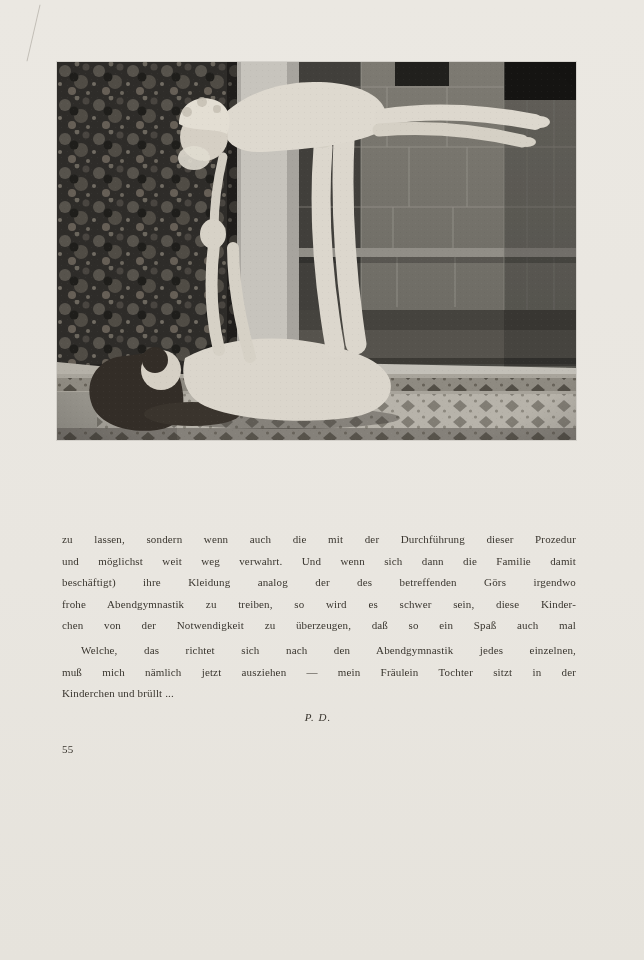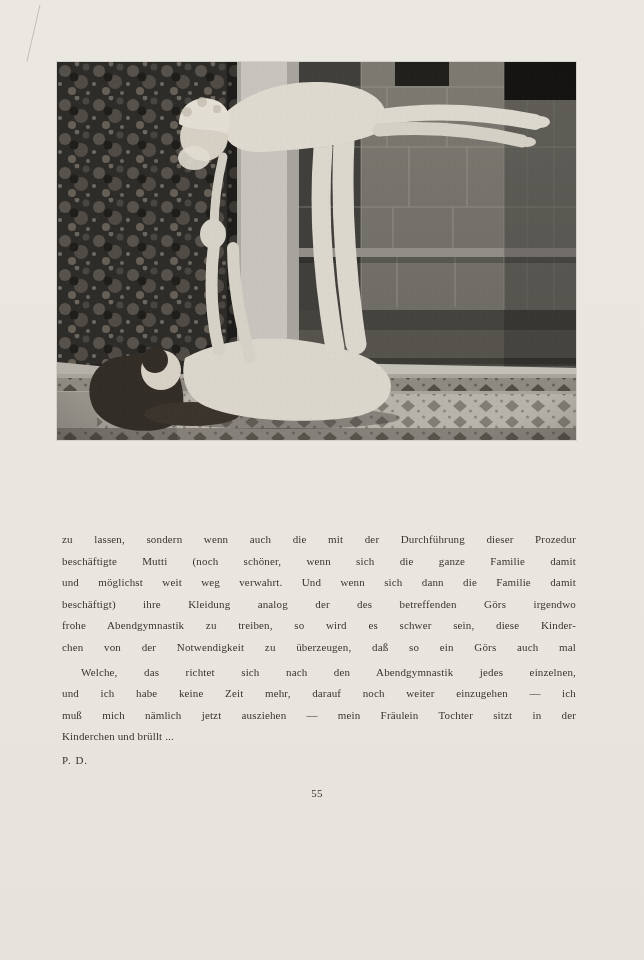--- a/index.html
+++ b/index.html
@@ -27,25 +27,25 @@
   }
   .line{
     text-align:justify;text-align-last:justify;
     height:21.6px;overflow:hidden;white-space:nowrap;
   }
   .line{white-space:normal;}
   .line.last{text-align-last:left;}
   .line.indent{text-indent:19px;}
   .para + .para{margin-top:3px;}
   .signature{
-    text-align:left;padding-right:2px;margin-top:2px;
-    line-height:21.6px;letter-spacing:1px;
+    text-align:center;padding-right:2px;margin-top:2px;
+    line-height:21.6px;letter-spacing:1px;font-style:italic;
   }
   .pagenum{
-    text-align:center;padding-right:4px;margin-top:11px;line-height:21.6px;font-family:Liberation Serif, serif;
+    text-align:left;padding-right:4px;margin-top:11px;line-height:21.6px;font-family:Liberation Serif, serif;
   }
 </style>
 </head>
 <body>
 
 <div class="page">
 
   <div class="scratch"></div>
 
   <figure class="photo">
@@ -177,29 +177,27 @@
       </g>
 
       <rect width="519" height="378" fill="url(#grain)" opacity="0.07"></rect>
       <rect width="519" height="378" fill="url(#vig)"></rect>
     </svg>
   </figure>
 
   <main class="textblock">
     <div class="para">
       <div class="line">zu lassen, sondern wenn auch die mit der Durchführung dieser Prozedur</div>
-      <div class="line">beschäftigte Mutti (noch schöner, wenn sich die ganze Familie damit</div>
       <div class="line">und möglichst weit weg verwahrt. Und wenn sich dann die Familie damit</div>
       <div class="line">beschäftigt) ihre Kleidung analog der des betreffenden Görs irgendwo</div>
       <div class="line">frohe Abendgymnastik zu treiben, so wird es schwer sein, diese Kinder-</div>
-      <div class="line">chen von der Notwendigkeit zu überzeugen, daß so ein Görs auch mal</div>
+      <div class="line">chen von der Notwendigkeit zu überzeugen, daß so ein Spaß auch mal</div>
     </div>
     <div class="para">
       <div class="line indent">Welche, das richtet sich nach den Abendgymnastik jedes einzelnen,</div>
-      <div class="line">und ich habe keine Zeit mehr, darauf noch weiter einzugehen — ich</div>
       <div class="line">muß mich nämlich jetzt ausziehen — mein Fräulein Tochter sitzt in der</div>
       <div class="line last">Kinderchen und brüllt ...</div>
     </div>
     <div class="signature">P. D.</div>
     <div class="pagenum">55</div>
   </main>
 
 </div>
 
 </body></html>

